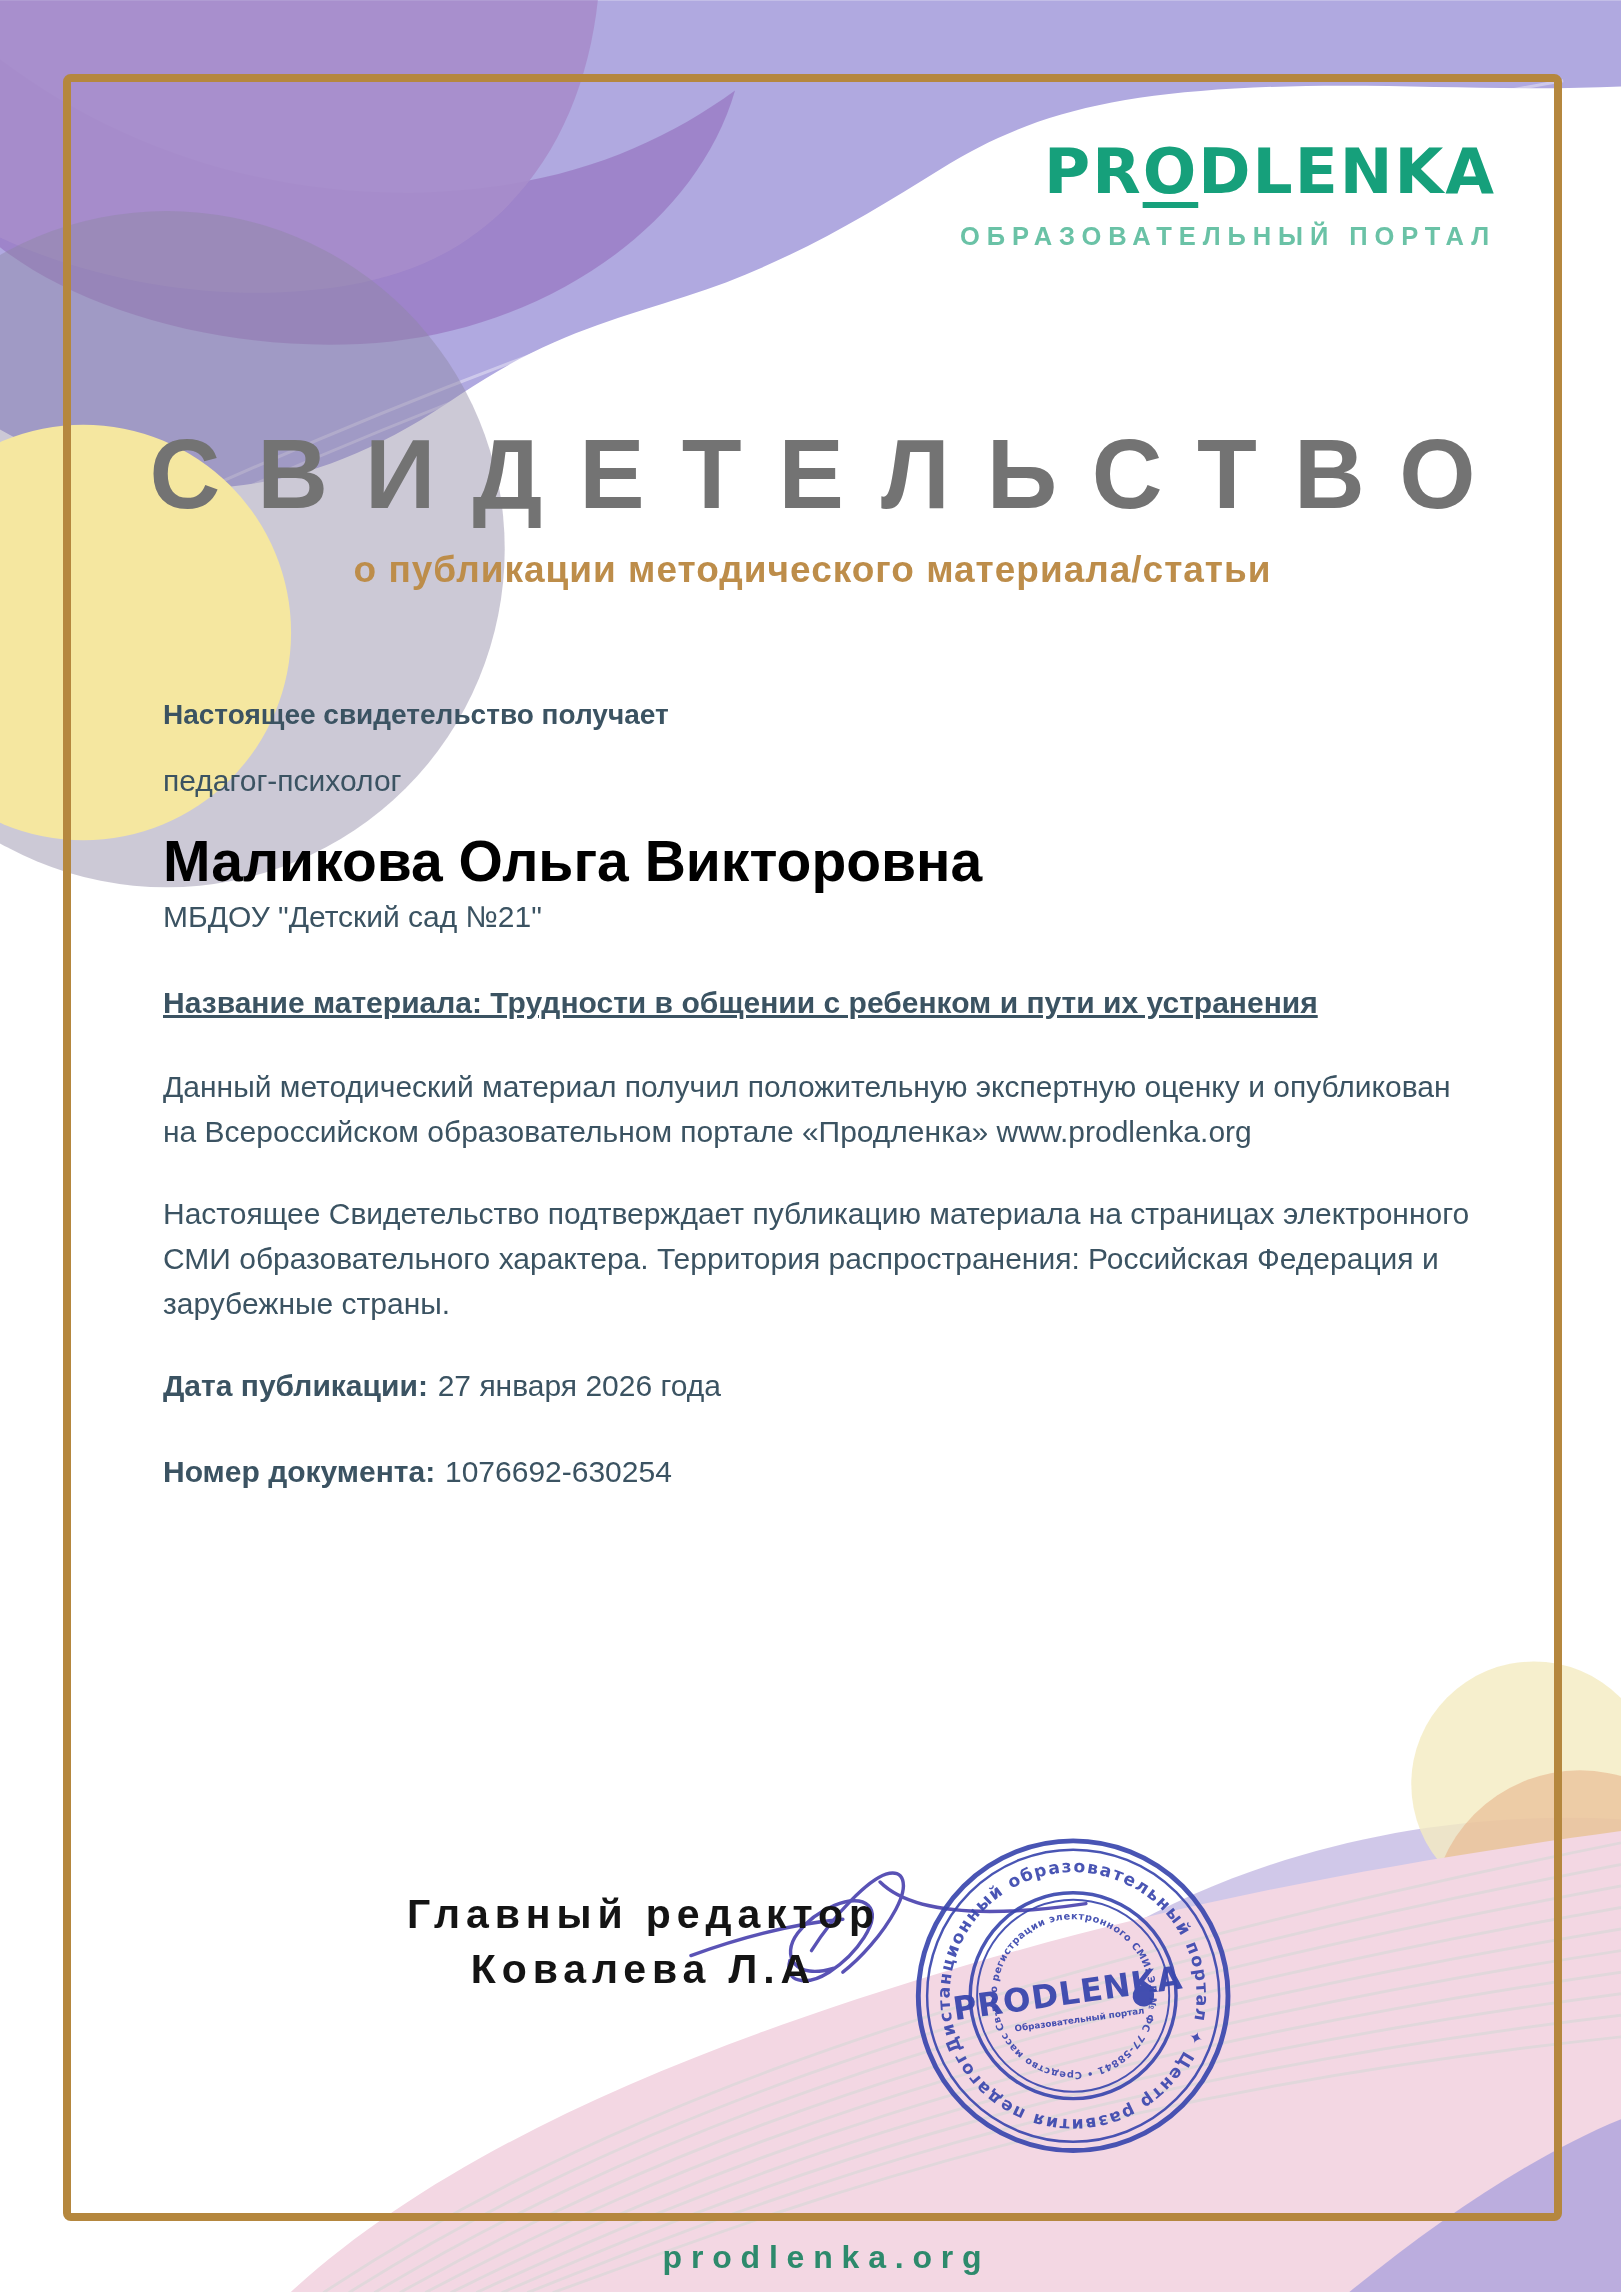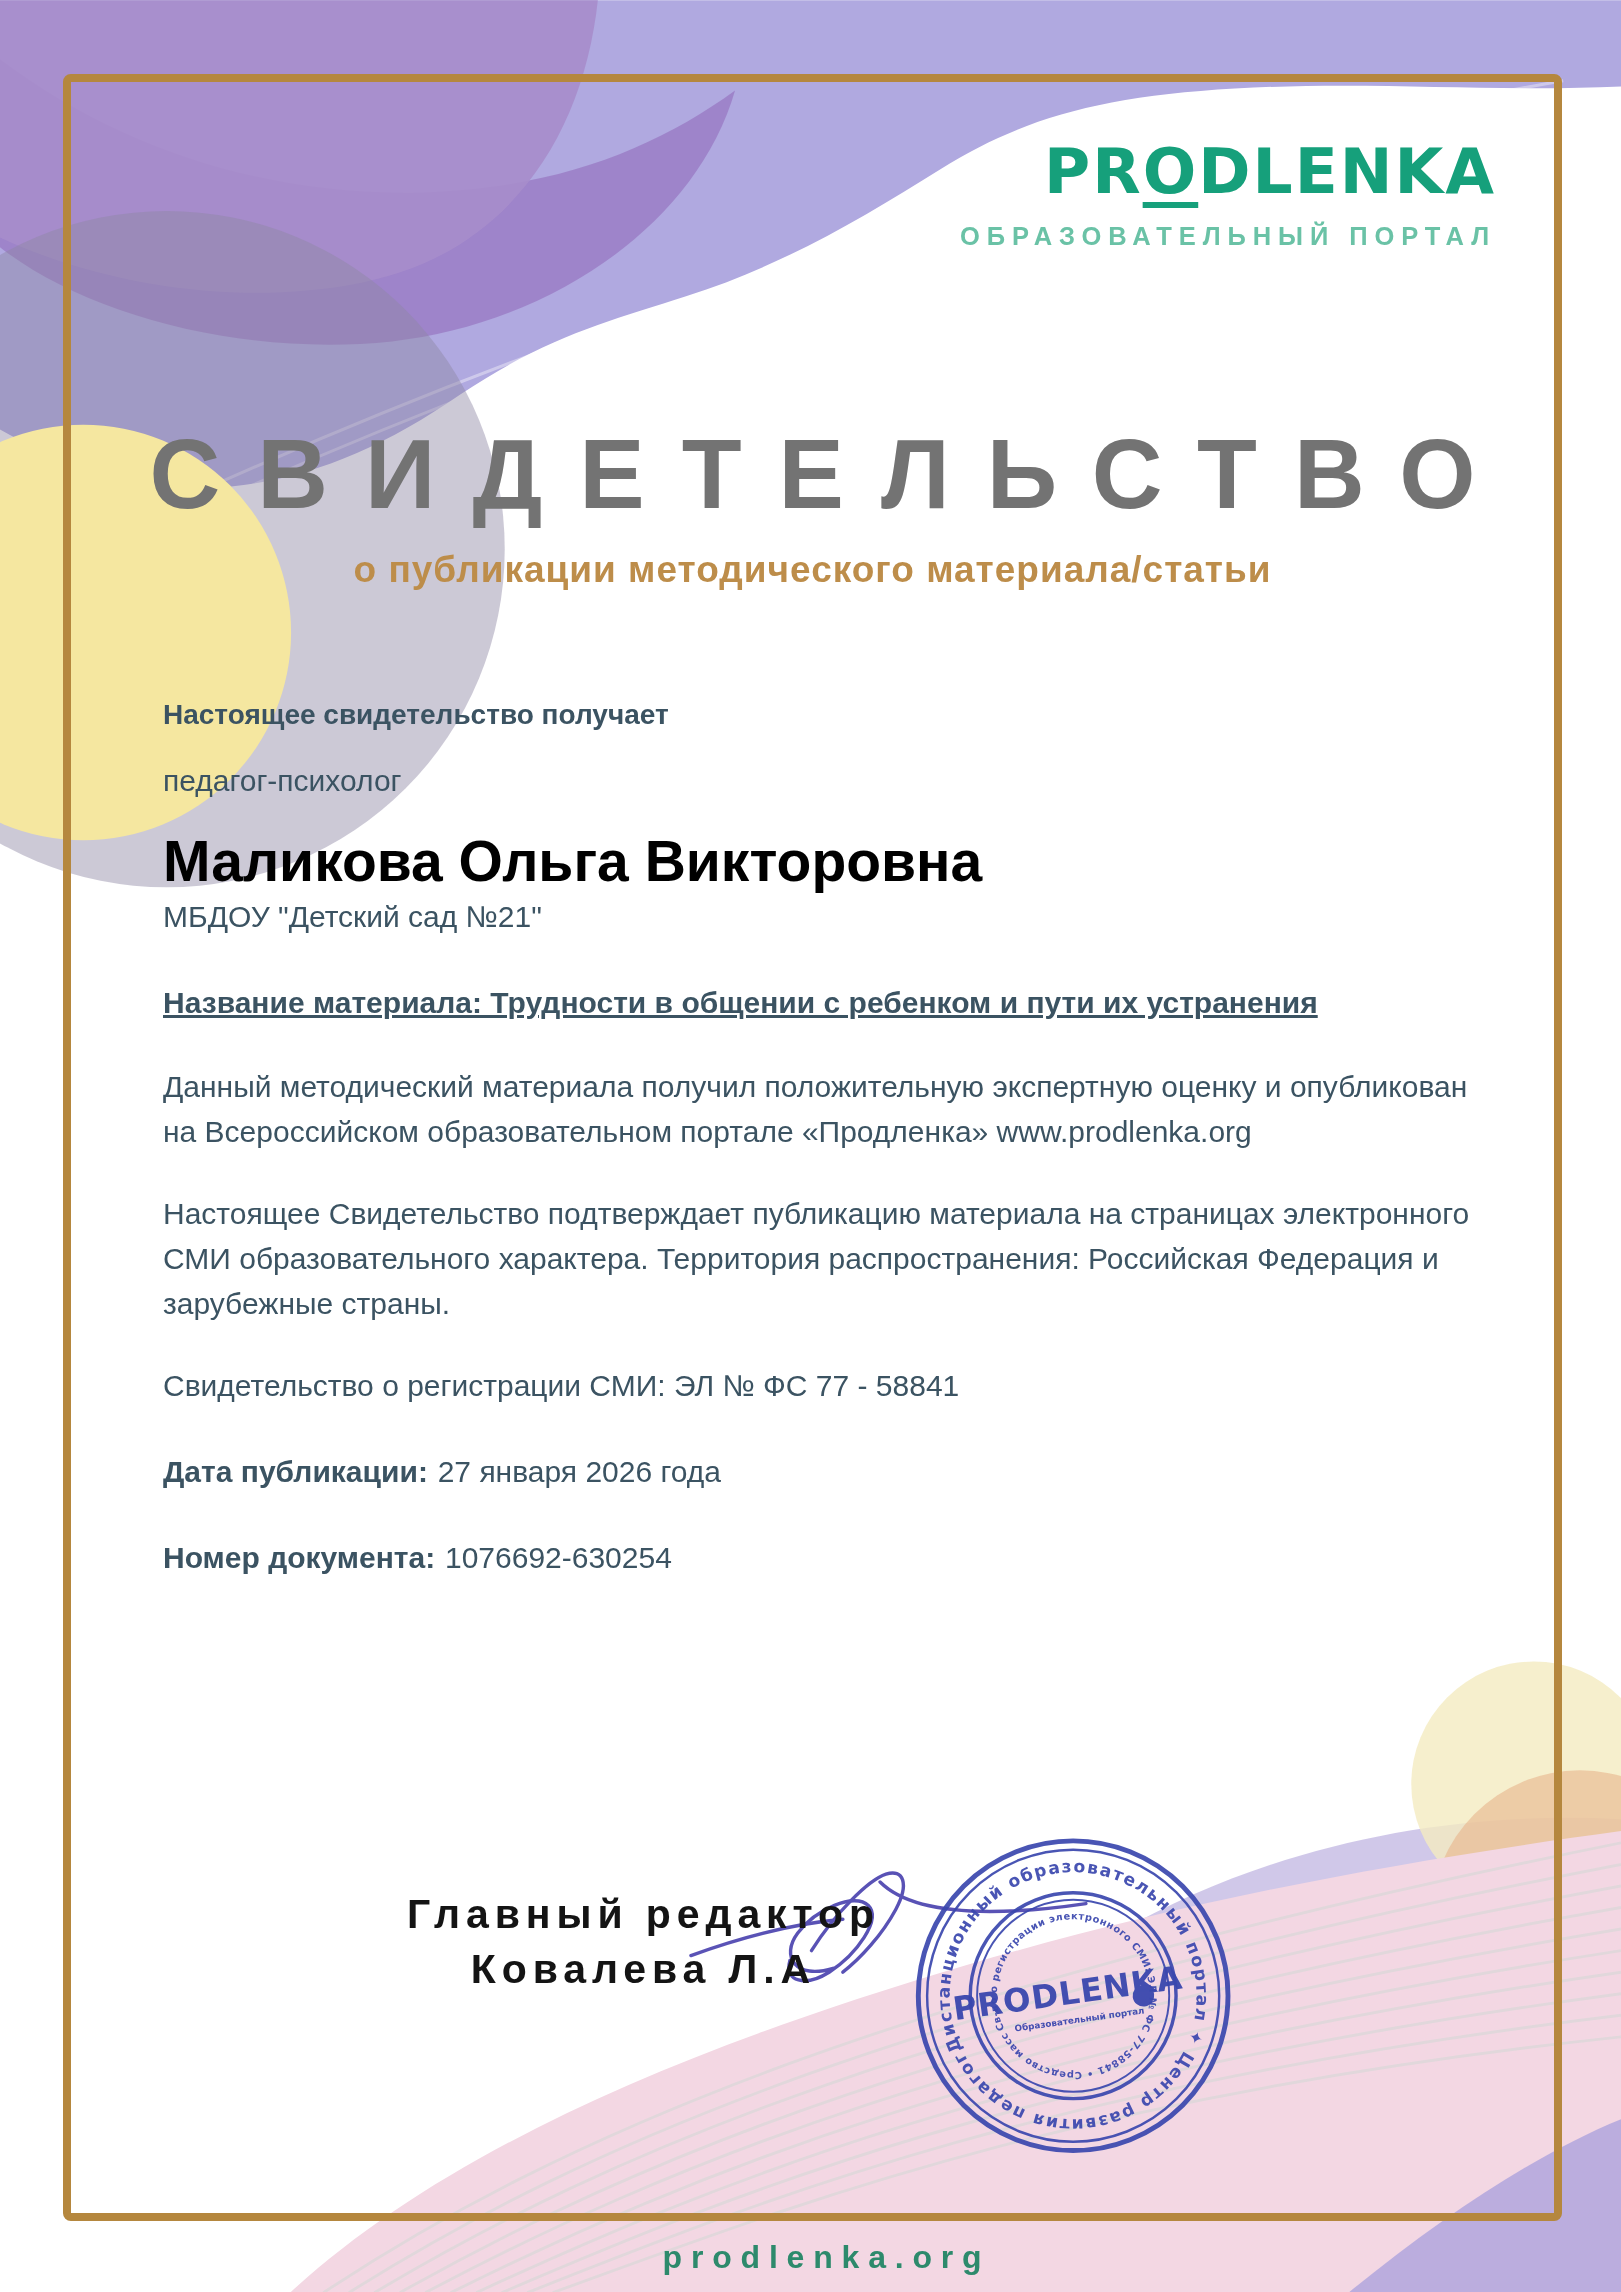--- a/index.html
+++ b/index.html
@@ -125,26 +125,25 @@
   <div class="cert-title">СВИДЕТЕЛЬСТВО</div>
   <div class="cert-subtitle">о публикации методического материала/статьи</div>
 </div>
 
 <div class="content">
   <div class="intro">Настоящее свидетельство получает</div>
   <div class="position">педагог-психолог</div>
   <div class="name">Маликова Ольга Викторовна</div>
   <div class="org">МБДОУ "Детский сад №21"</div>
   <div class="material">Название материала: Трудности в общении с ребенком и пути их устранения</div>
-  <div class="para">Данный методический материала получил положительную экспертную оценку и опубликован
+  <div class="para">Данный методический материал получил положительную экспертную оценку и опубликован
 на Всероссийском образовательном портале «Продленка» www.prodlenka.org</div>
   <div class="para">Настоящее Свидетельство подтверждает публикацию материала на страницах электронного
 СМИ образовательного характера. Территория распространения: Российская Федерация и
 зарубежные страны.</div>
-  <div class="smi">Свидетельство о регистрации СМИ: ЭЛ № ФС 77 - 58841</div>
   <div class="kv">
     <span class="lbl">Дата публикации:</span><span>27 января 2026 года</span>
   </div>
   <div class="kv">
     <span class="lbl">Номер документа:</span><span>1076692-630254</span>
   </div>
 </div>
 
 <div class="editor">
   <div>Главный редактор</div>

